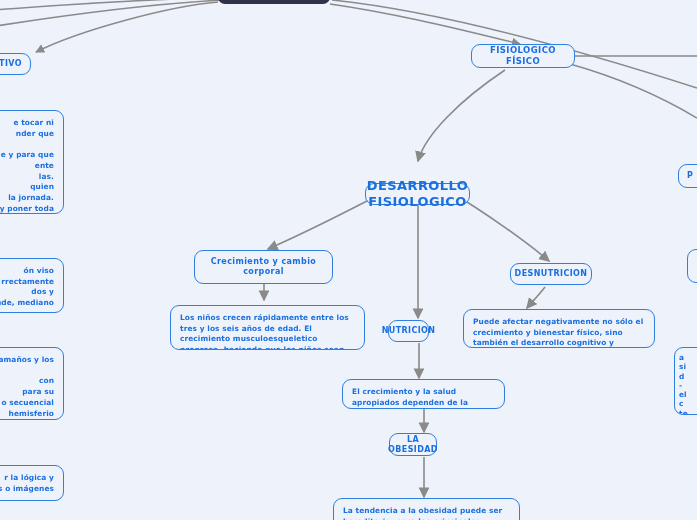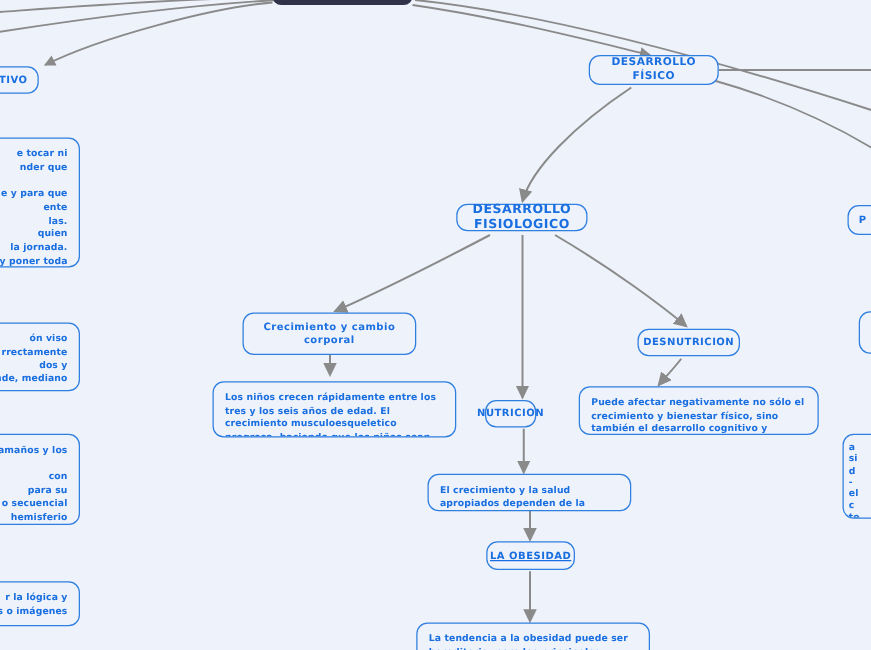--- a/index.html
+++ b/index.html
@@ -24,21 +24,21 @@
     letter-spacing:.4px;
     display:flex;align-items:center;justify-content:center;
     text-align:center;
     line-height:1.25;
     box-shadow:0 0 0 0 rgba(0,0,0,0);
   }
   .node.title{
     font-size:8.5px;
     padding:5px 10px;
   }
-  .node.small{font-size:10px;}
+  .node.small{font-size:13px;margin-top:20px;}
   .node.med{font-size:8px;}
 
   .textbox{
     position:absolute;
     box-sizing:border-box;
     background:#eef2fb;
     border:1.5px solid #2f7fe0;
     border-radius:9px;
     color:#1a6fe0;
     font-weight:bold;
@@ -95,31 +95,31 @@
 
     <path d="M545,287 C538,296 532,302 527,308" stroke="#8a8a8a" stroke-width="1.6" fill="none" marker-end="url(#ahb)"></path>
 
     <path d="M424,408 L424,432" stroke="#8a8a8a" stroke-width="1.6" fill="none" marker-end="url(#ahb)"></path>
 
     <path d="M424,457 L424,497" stroke="#8a8a8a" stroke-width="1.6" fill="none" marker-end="url(#ahb)"></path>
   </svg>
 
   <div class="root-bar"></div>
 
-  <div class="node title" style="left:471px;top:44px;width:104px;height:24px;">DESARROLLO FÍSICO</div>
+  <div class="node title" style="left:471px;top:44px;width:104px;height:24px;">FISIOLOGICO FÍSICO</div>
 
   <div class="node small" style="left:365px;top:163px;width:105px;height:22px;">DESARROLLO FISIOLOGICO</div>
 
   <div class="node med" style="left:194px;top:250px;width:139px;height:34px;">Crecimiento y cambio corporal</div>
 
   <div class="node med" style="left:388px;top:320px;width:41px;height:22px;">NUTRICION</div>
 
   <div class="node med" style="left:510px;top:263px;width:82px;height:22px;">DESNUTRICION</div>
 
-  <div class="node med" style="left:389px;top:433px;width:71px;height:23px;text-decoration:underline;">LA OBESIDAD</div>
+  <div class="node med" style="left:389px;top:433px;width:48px;height:23px;">LA OBESIDAD</div>
 
   <div class="node med" style="left:-42px;top:53px;width:73px;height:22px;justify-content:flex-end;padding-right:8px;">TIVO</div>
 
   <div class="node med" style="left:678px;top:164px;width:60px;height:24px;justify-content:flex-start;padding-left:8px;">P</div>
 
   <div class="node med" style="left:687px;top:249px;width:60px;height:34px;"></div>
 
   <div class="textbox" style="left:170px;top:305px;width:195px;height:45px;">Los niños crecen rápidamente entre los tres y los seis años de edad. El crecimiento musculoesqueletico progresa, haciendo que los niños sean mas fuertes</div>
 
   <div class="textbox" style="left:342px;top:379px;width:163px;height:30px;">El crecimiento y la salud apropiados dependen de la buena nutrición</div>

